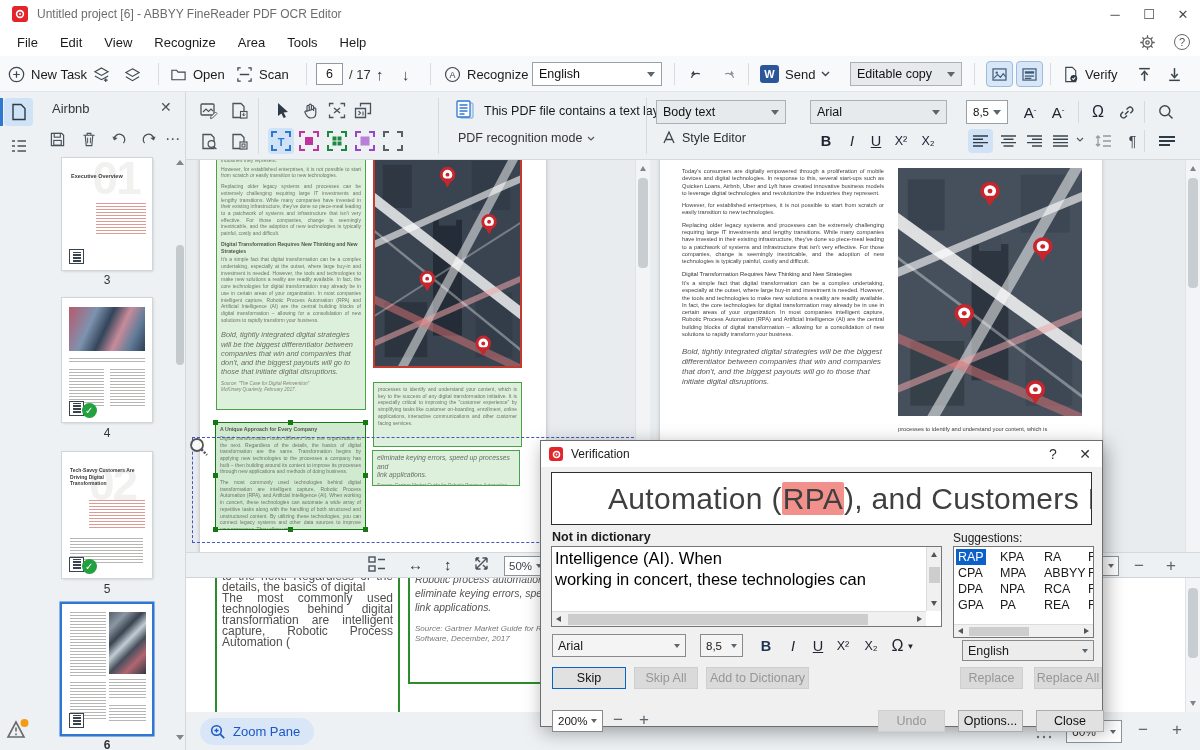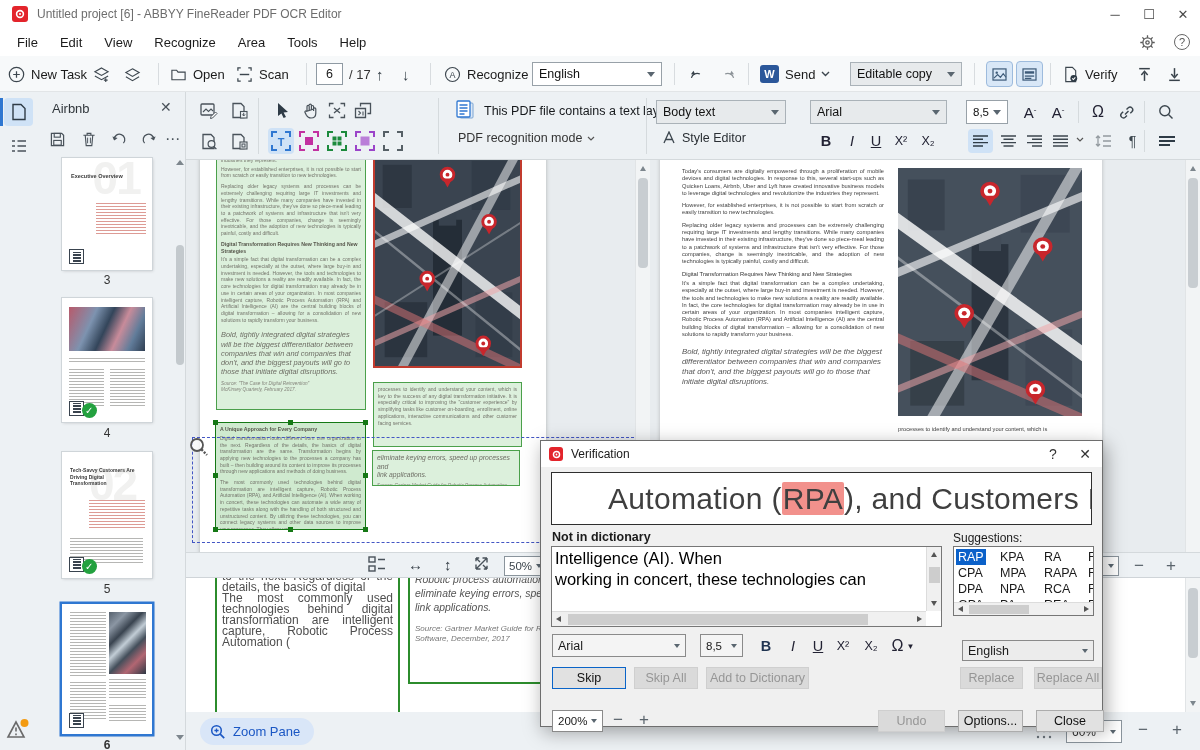--- a/index.html
+++ b/index.html
@@ -101,21 +101,21 @@
 .strip-text{font-size:30px;color:#3f3f3f;white-space:nowrap;letter-spacing:.3px}
 .hl-salmon{background:#f2918c;border-radius:2px;padding:0 1px}
 .dlg-label{position:absolute;font-size:12.5px}
 .dlg-textbox{position:absolute;left:10px;top:105px;width:391px;height:81px;background:#fff;border:1px solid #767676}
 .dlg-text{position:absolute;left:3px;top:1px;right:17px;bottom:16px;font-size:16.5px;line-height:20.5px;color:#000;overflow:hidden}
 .hl-teal{background:#17898c;color:#fff}
 .sb-v{position:absolute;right:0;top:0;bottom:15px;width:15px;background:#f0f0f0;border-left:1px solid #dcdcdc}
 .sb-h{position:absolute;left:0;bottom:0;right:15px;height:15px;background:#f0f0f0;border-top:1px solid #dcdcdc}
 .sb-thumb{position:absolute;background:#cdcdcd}
 .tri{width:0;height:0;position:absolute}
-.dlg-sugg{position:absolute;left:412px;top:105px;width:141px;height:70px;background:#fff;border:1px solid #767676;overflow:hidden}
+.dlg-sugg{position:absolute;left:412px;top:105px;width:141px;height:92px;background:#fff;border:1px solid #767676;overflow:hidden}
 .sugg-row{display:flex;height:16px;line-height:16px;font-size:12.5px;padding-left:2px}
 .sugg-row span{width:44px;overflow:hidden;white-space:nowrap;flex:none}
 .sugg-row span:last-child{width:18px}
 .sugg-sel{background:#0b61c9;color:#fff;width:30px!important;padding-left:2px}
 .wincombo{position:absolute;background:#fff;border:1px solid #8a8a8a;display:flex;align-items:center;padding:0 5px;font-size:12.5px}
 .wincombo .caret,.minicombo .caret,.zoombox .caret{width:0;height:0;border-left:3.8px solid transparent;border-right:3.8px solid transparent;border-top:4.6px solid #5a6670;margin-left:auto}
 .dbtn{position:absolute;height:22px;display:flex;align-items:center;justify-content:center;font-size:12.5px;background:#e1e1e1;border:1px solid #acacac;color:#111}
 .dbtn.dis{background:#dadada;border-color:#cfcfcf;color:#969696}
 .dbtn.focus{border:1.6px solid #0a64c8}
 .dlg-x{position:absolute;top:0;width:30px;height:26px;display:flex;align-items:center;justify-content:center;color:#333;font-size:14px}
@@ -890,21 +890,21 @@
             <span class="sugg-sel">RAP</span>
             <span style="width:14px"></span>
             <span>KPA</span>
             <span>RA</span>
             <span>R</span>
           </div>
         <div class="sugg-row">
             <span style="width:30px;padding-left:2px">CPA</span>
             <span style="width:14px"></span>
             <span>MPA</span>
-            <span>RAPA</span>
+            <span>ABBYY</span>
             <span>R</span>
           </div>
         <div class="sugg-row">
             <span style="width:30px;padding-left:2px">DPA</span>
             <span style="width:14px"></span>
             <span>NPA</span>
             <span>RCA</span>
             <span>R</span>
           </div>
         <div class="sugg-row">

